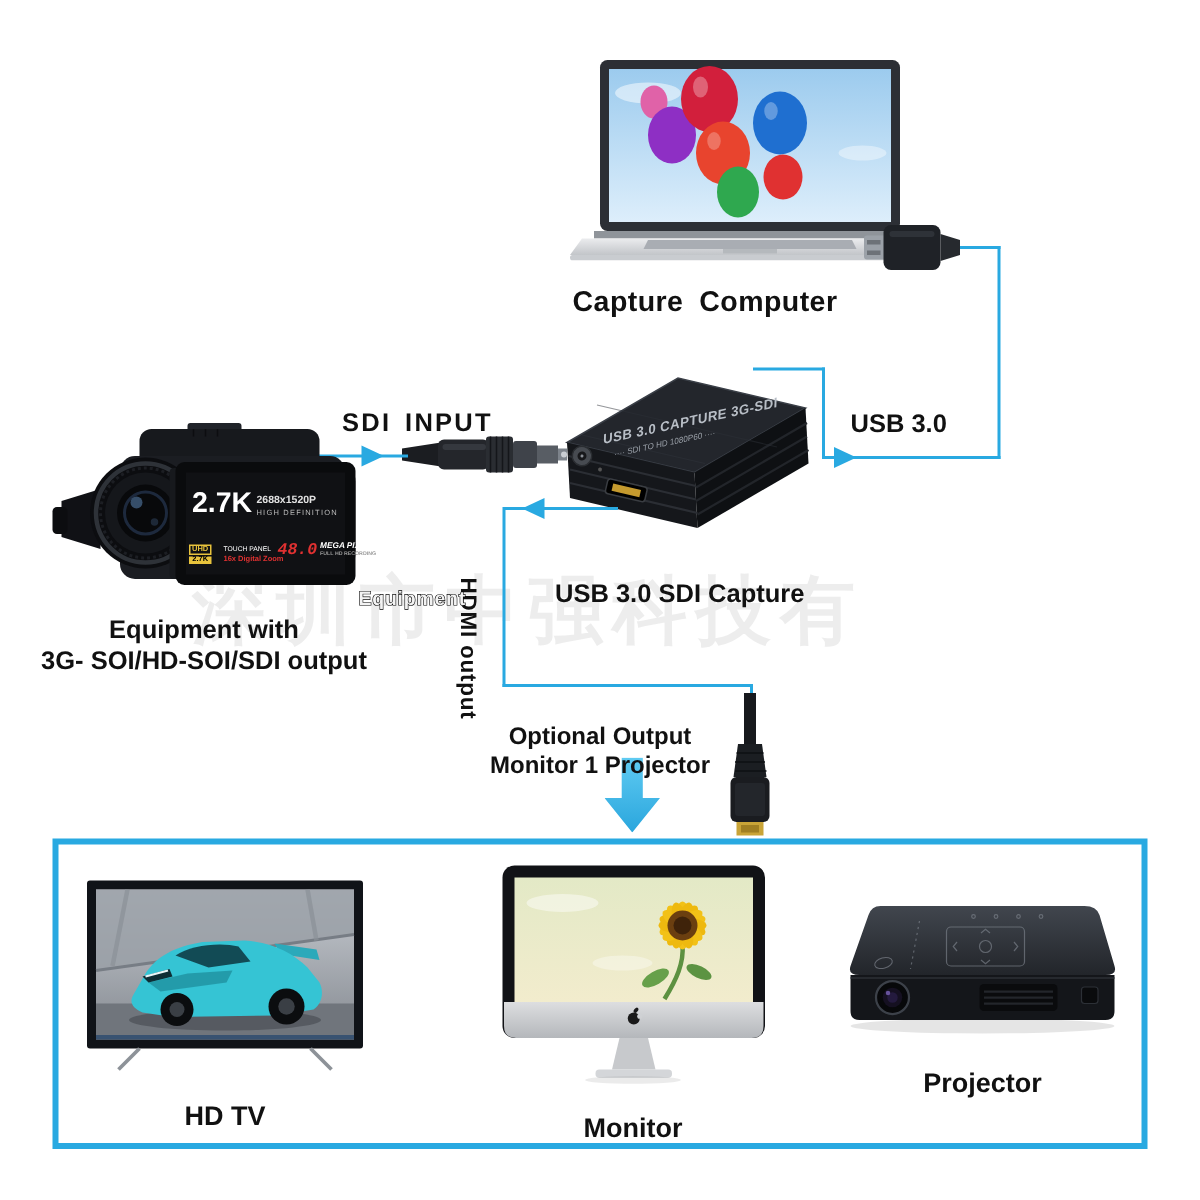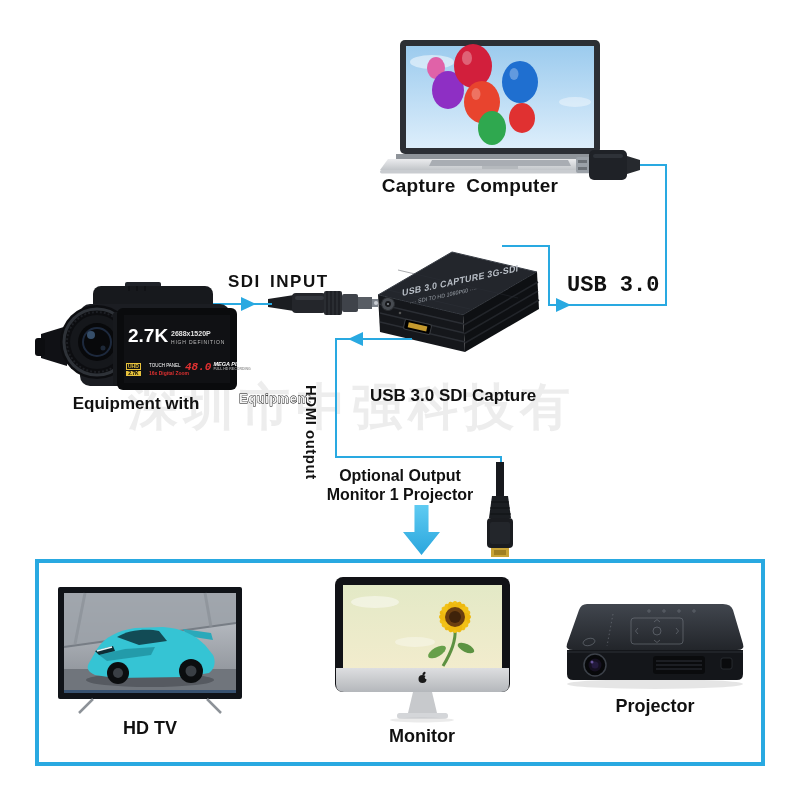--- a/index.html
+++ b/index.html
@@ -8,24 +8,24 @@
   .abs{position:absolute;}
   svg{display:block;}
   
   .line{position:absolute;background:#29A9E1;z-index:2;}
   .arr-r{position:absolute;width:0;height:0;border-top:7px solid transparent;
          border-bottom:7px solid transparent;border-left:15px solid #29A9E1;z-index:2;}
   .arr-l{position:absolute;width:0;height:0;border-top:7px solid transparent;
          border-bottom:7px solid transparent;border-right:15px solid #29A9E1;z-index:2;}
   
   .lbl{position:absolute;z-index:3;font-weight:700;color:#111;text-align:right;}
-  .lbl-center{text-align:center;}
+  .lbl-center{text-align:center;margin-top:16px;}
   .cap-computer{font-size:19px;word-spacing:5px;letter-spacing:.3px;font-weight:600;}
   .sdi-input{font-size:17px;letter-spacing:1.5px;word-spacing:3px;}
-  .usb30{font-size:22px;font-weight:600;font-family:Liberation Mono, monospace;}
+  .usb30{font-size:17px;font-weight:600;}
   .hdmi-out{writing-mode:vertical-rl;font-size:15px;font-weight:600;height:132px;letter-spacing:.5px;}
   .usb-cap{font-size:17px;font-weight:600;}
   .two-line{font-size:17px;line-height:21px;font-weight:600;}
   .opt-out{font-size:16px;line-height:19px;font-weight:700;}
   .dev-lbl{font-size:18px;font-weight:600;}
   
   .wm-cn{position:absolute;z-index:1;font-size:50px;letter-spacing:6px;color:rgba(110,110,110,.12);font-weight:700;white-space:nowrap;}
   .wm-outline{position:absolute;z-index:4;color:#f3f3f3;-webkit-text-stroke:2px #1e1e1e;paint-order:stroke fill;font-weight:700;white-space:nowrap;}
   .wm-coltd{font-size:43px;letter-spacing:1px;}
   .wm-shenzhen{font-size:13px;-webkit-text-stroke:.8px #000;letter-spacing:.5px;}
@@ -195,20 +195,21 @@
       <div class="z">16x Digital Zoom</div>
     </div>
     <div class="cam-txt mp">
       <div class="v">48.0</div>
       <div class="s"><span>MEGA PIXELS</span>
         <small>FULL HD RECORDING</small></div>
     </div>
   </div>
   <div class="lbl lbl-center two-line abs" style="left:16px;top:393px;width:240px;">
     <div>Equipment with</div>
+    <div>3G- SOI/HD-SOI/SDI output</div>
   </div>
 
   <div class="line" style="left:336px;top:338px;width:76px;height:2px;"></div>
   <div class="arr-l" style="left:348px;top:332px;"></div>
   <div class="line" style="left:335px;top:338px;width:2px;height:120px;"></div>
   <div class="line" style="left:335px;top:456px;width:167px;height:2px;"></div>
   <div class="line" style="left:500px;top:456px;width:2px;height:12px;"></div>
   <div class="lbl hdmi-out abs" style="left:303px;top:348px;">HDMI output</div>
   <div class="lbl usb-cap abs" style="left:370px;top:386px;">USB 3.0 SDI Capture</div>
 

